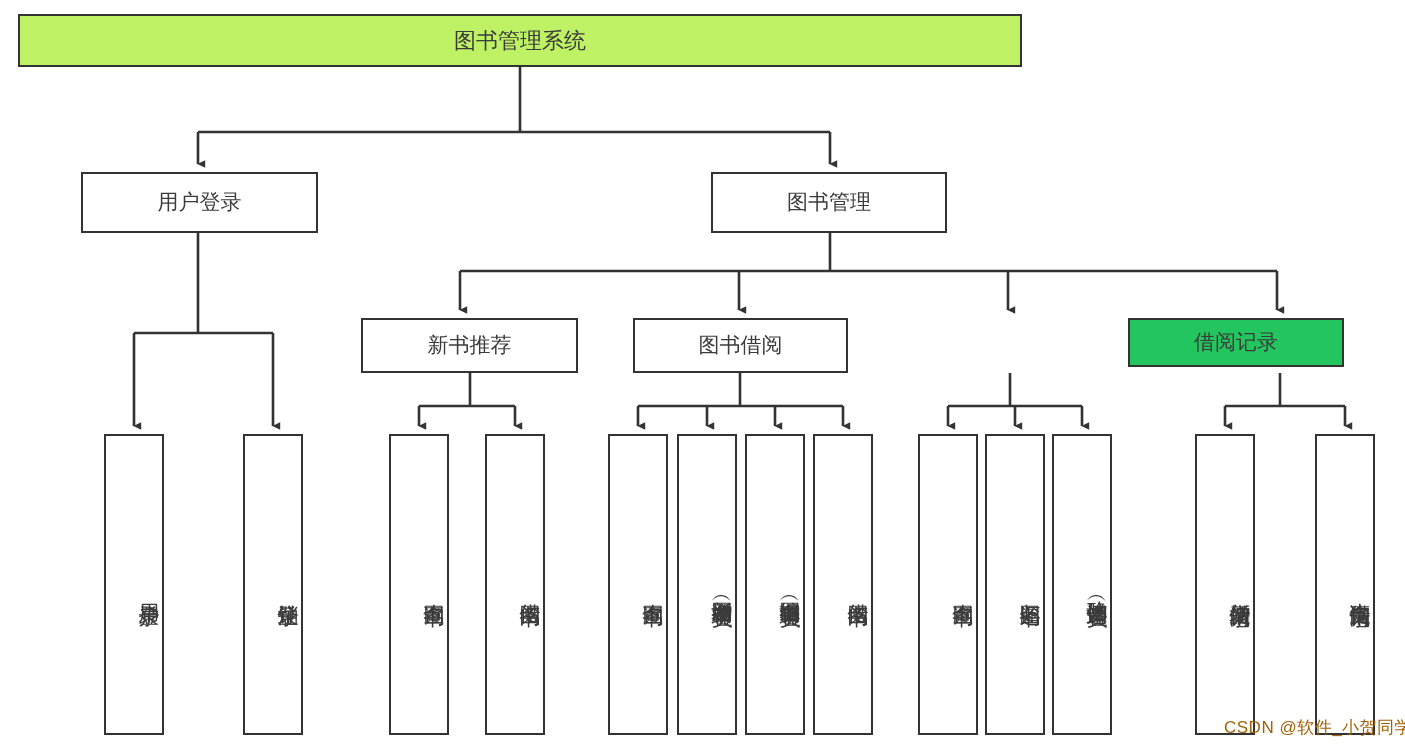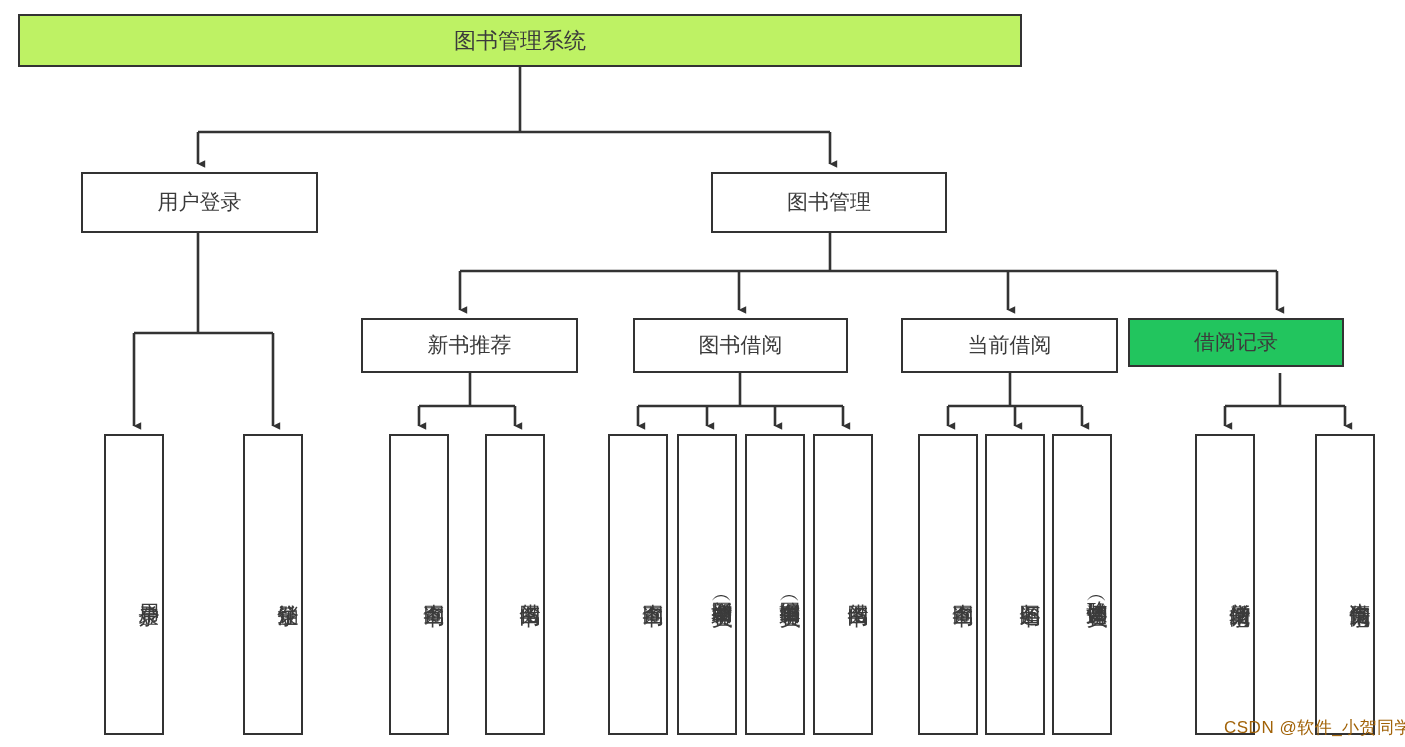--- a/index.html
+++ b/index.html
@@ -135,23 +135,20 @@
   <div class="node level-2" style="left: 711px; top: 172px; width: 236px; height: 61px; border-color: rgb(51, 51, 51); color: rgb(59, 59, 59); background: rgb(255, 255, 255);">
     <span class="label">图书管理</span>
   </div>
 
   <div class="node level-3" style="left: 361px; top: 318px; width: 217px; height: 55px; border-color: rgb(51, 51, 51); color: rgb(59, 59, 59); background: rgb(255, 255, 255); text-align: right;">
     <span class="label">新书推荐</span>
   </div>
   <div class="node level-3" style="left: 633px; top: 318px; width: 215px; height: 55px; border-color: rgb(51, 51, 51); color: rgb(59, 59, 59); background: rgb(255, 255, 255);">
     <span class="label">图书借阅</span>
   </div>
-  <div class="node level-3" style="left: 901px; top: 318px; width: 217px; height: 55px; border-color: rgb(51, 51, 51); color: rgb(59, 59, 59); background: rgb(255, 255, 255);">
-    <span class="label">当前借阅</span>
-  </div>
   <div class="node level-3" style="left: 1128px; top: 318px; width: 216px; height: 49px; border-color: rgb(51, 51, 51); color: rgb(59, 59, 59); background: #22c55e;">
     <span class="label">借阅记录</span>
   </div>
 
   <div class="node leaf" style="left: 104px; top: 434px; width: 60px; height: 301px; border-color: rgb(51, 51, 51); color: rgb(59, 59, 59); background: rgb(255, 255, 255);">
     <span class="label">用户登录</span>
   </div>
   <div class="node leaf" style="left: 243px; top: 434px; width: 60px; height: 301px; border-color: rgb(51, 51, 51); color: rgb(59, 59, 59); background: rgb(255, 255, 255);">
     <span class="label">注销登录</span>
   </div>

